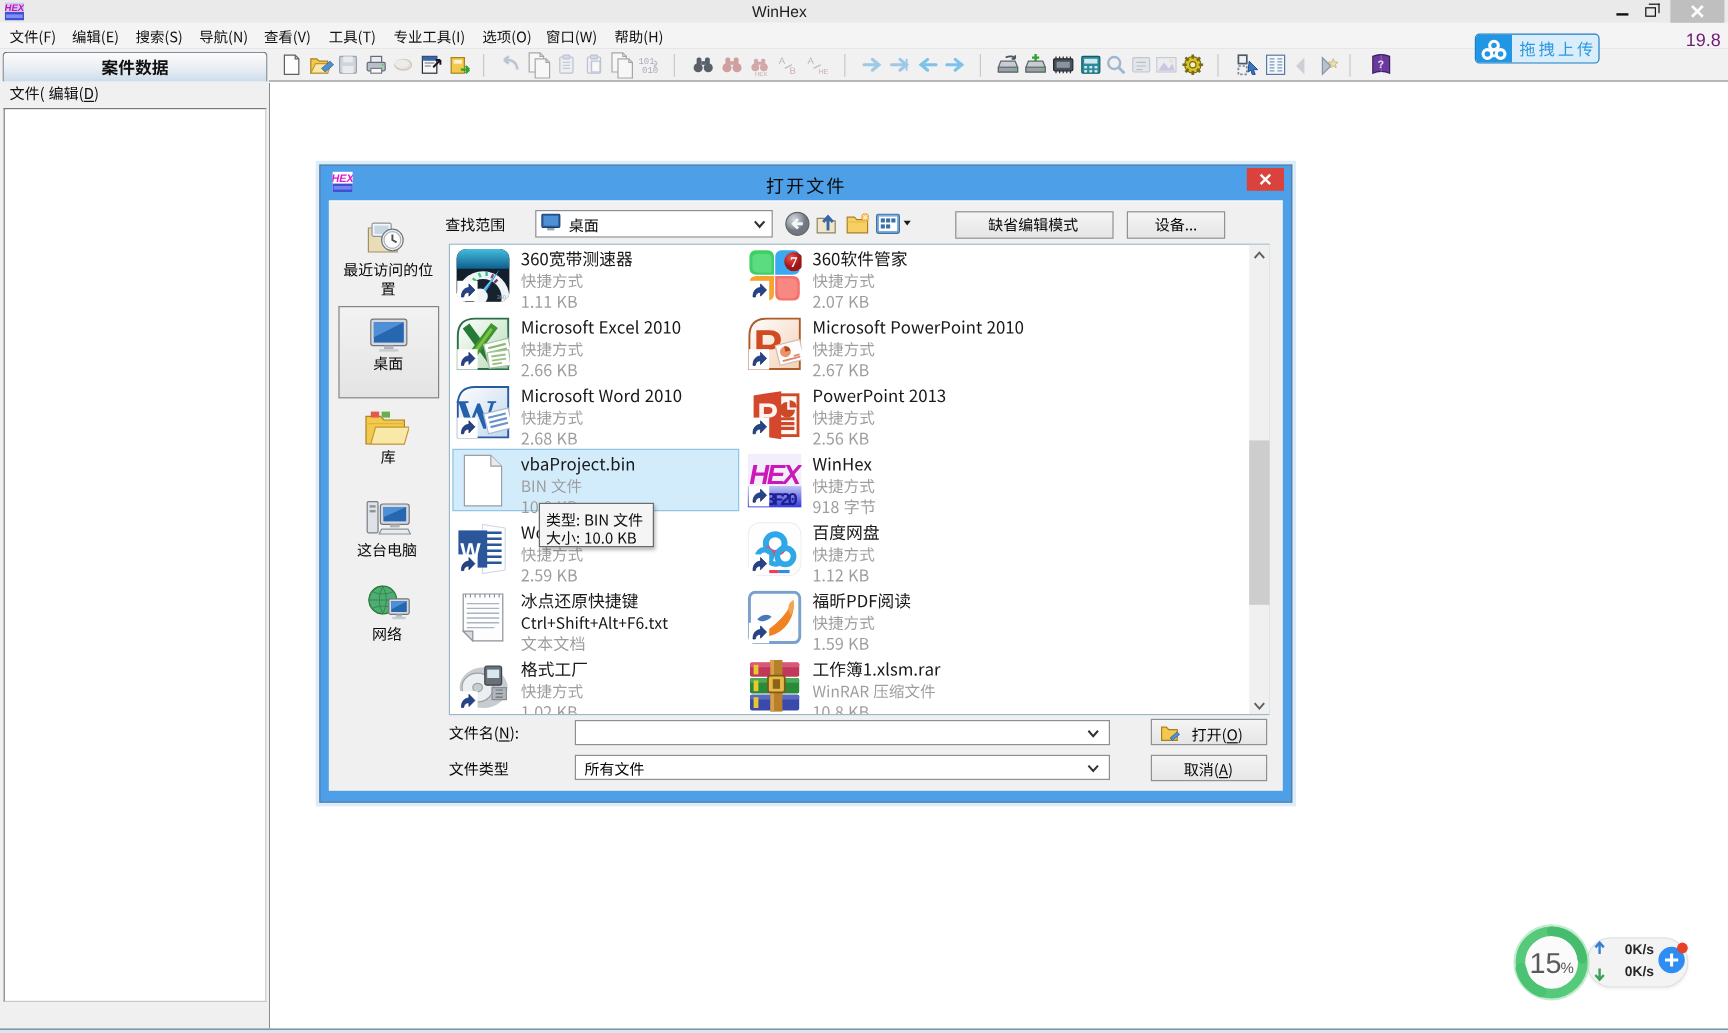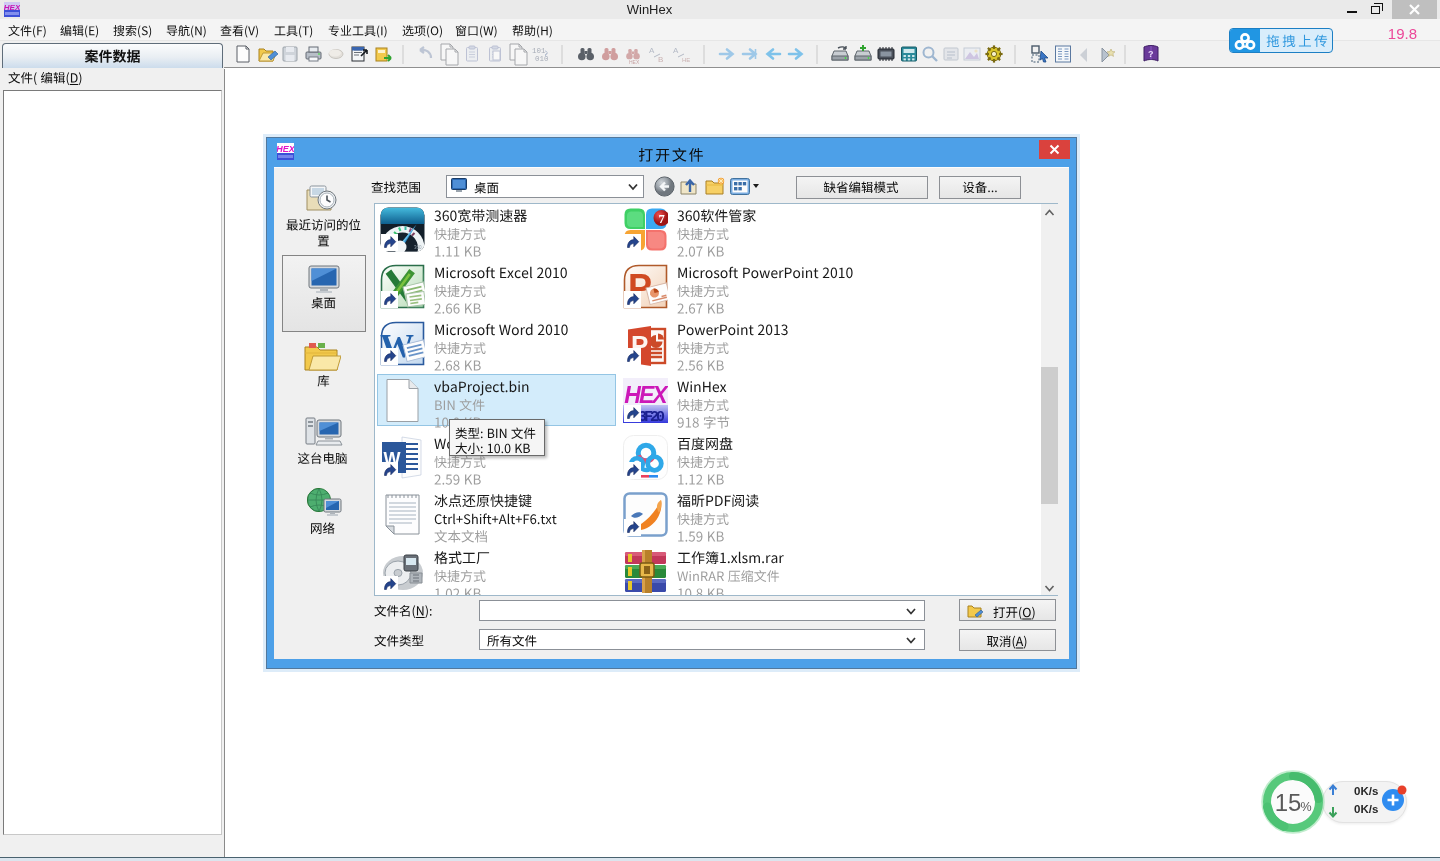--- a/index.html
+++ b/index.html
@@ -6,21 +6,21 @@
   * { margin:0; padding:0; box-sizing:border-box; }
   html,body { width:1440px; height:861px; overflow:hidden; background:#fff;
     font-family:"Liberation Sans", sans-serif; }
   .abs { position:absolute; }
   #titlebar { position:absolute; left:0; top:0; width:1440px; height:19px; background:#eaeaea; }
   #titletext { position:absolute; left:0; top:2px; width:1299px; text-align:center;
     font-size:13px; color:#1c1c1c; }
   #menubar { position:absolute; left:0; top:19px; width:1440px; height:22px; background:#f4f4f4; border-bottom:1px solid #e6e6e6; }
   #toolbar { position:absolute; left:0; top:41px; width:1440px; height:27px; background:#f1f1f1;
     border-bottom:1px solid #8f8f8f; }
-  #vernum { position:absolute; right:23px; top:25px; font-size:15px; color:#ec4899; }
+  #vernum { position:absolute; right:6px; top:25px; font-size:15px; color:#701a75; }
   #mainarea { position:absolute; left:224px; top:69px; width:1216px; height:788px; background:#fff;
     border-left:1px solid #8a8a8a; }
   #statusbar { position:absolute; left:0; top:857px; width:1440px; height:4px;
     background:#dbe5ee; border-top:1px solid #49626f; }
   
   #lpanel { position:absolute; left:0; top:41px; width:224px; height:816px; background:#f0f0f0; }
   #ltab { position:absolute; left:2px; top:2px; width:221px; height:25px;
     border:1px solid #5f6d7a; border-bottom:none; border-radius:4px 4px 0 0;
     background:linear-gradient(#fbfcfd,#e9eef3 55%,#ccdcec); }
   #lbox { position:absolute; left:3px; top:49px; width:219px; height:745px; background:#fff;

